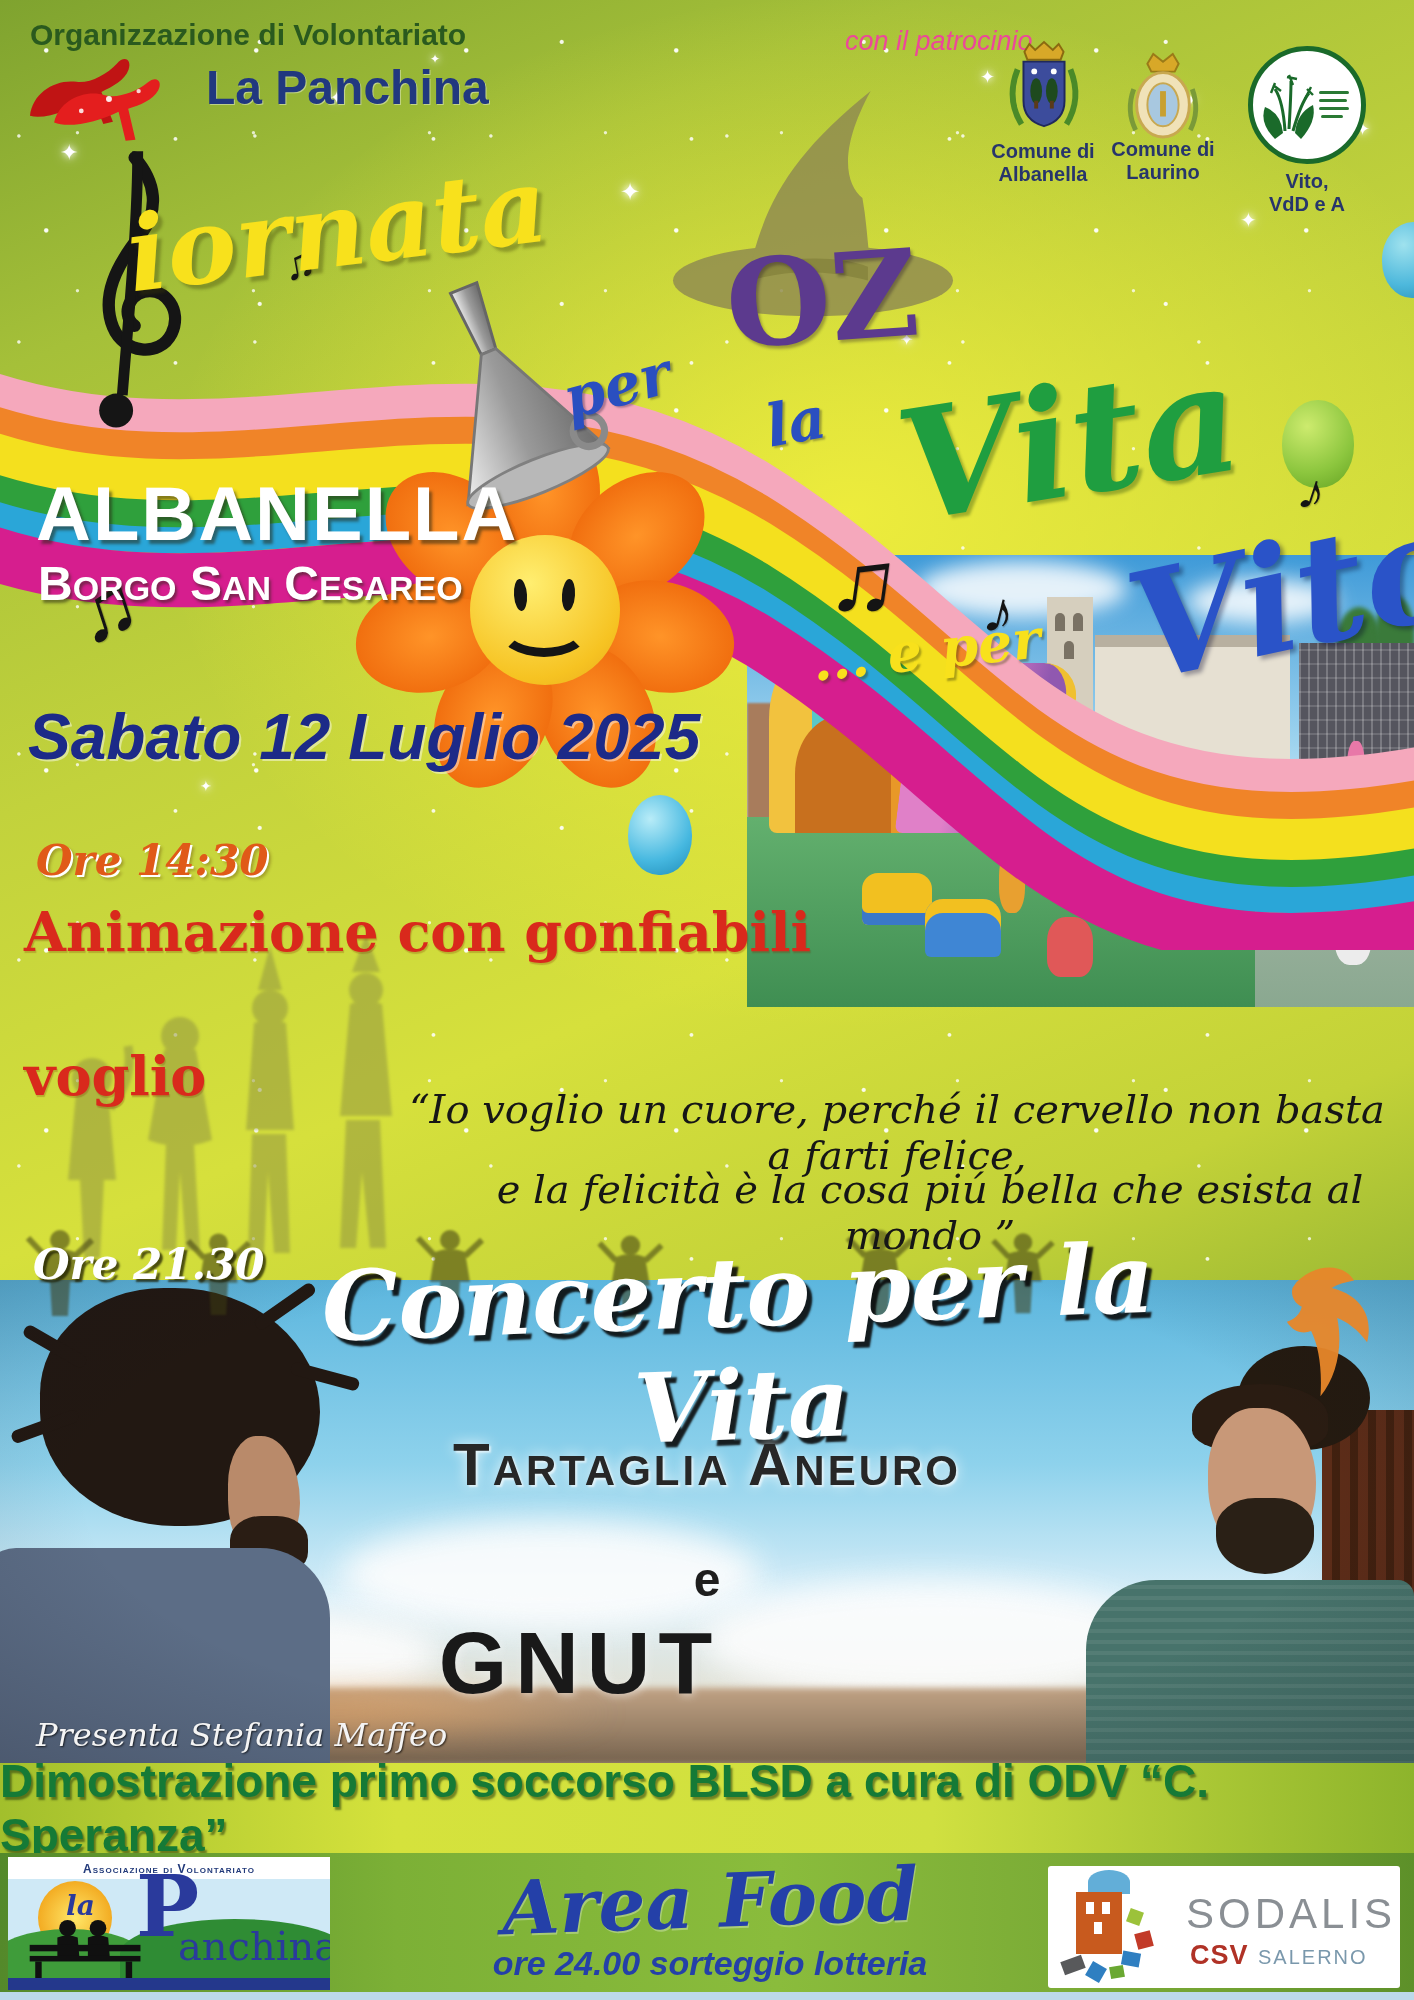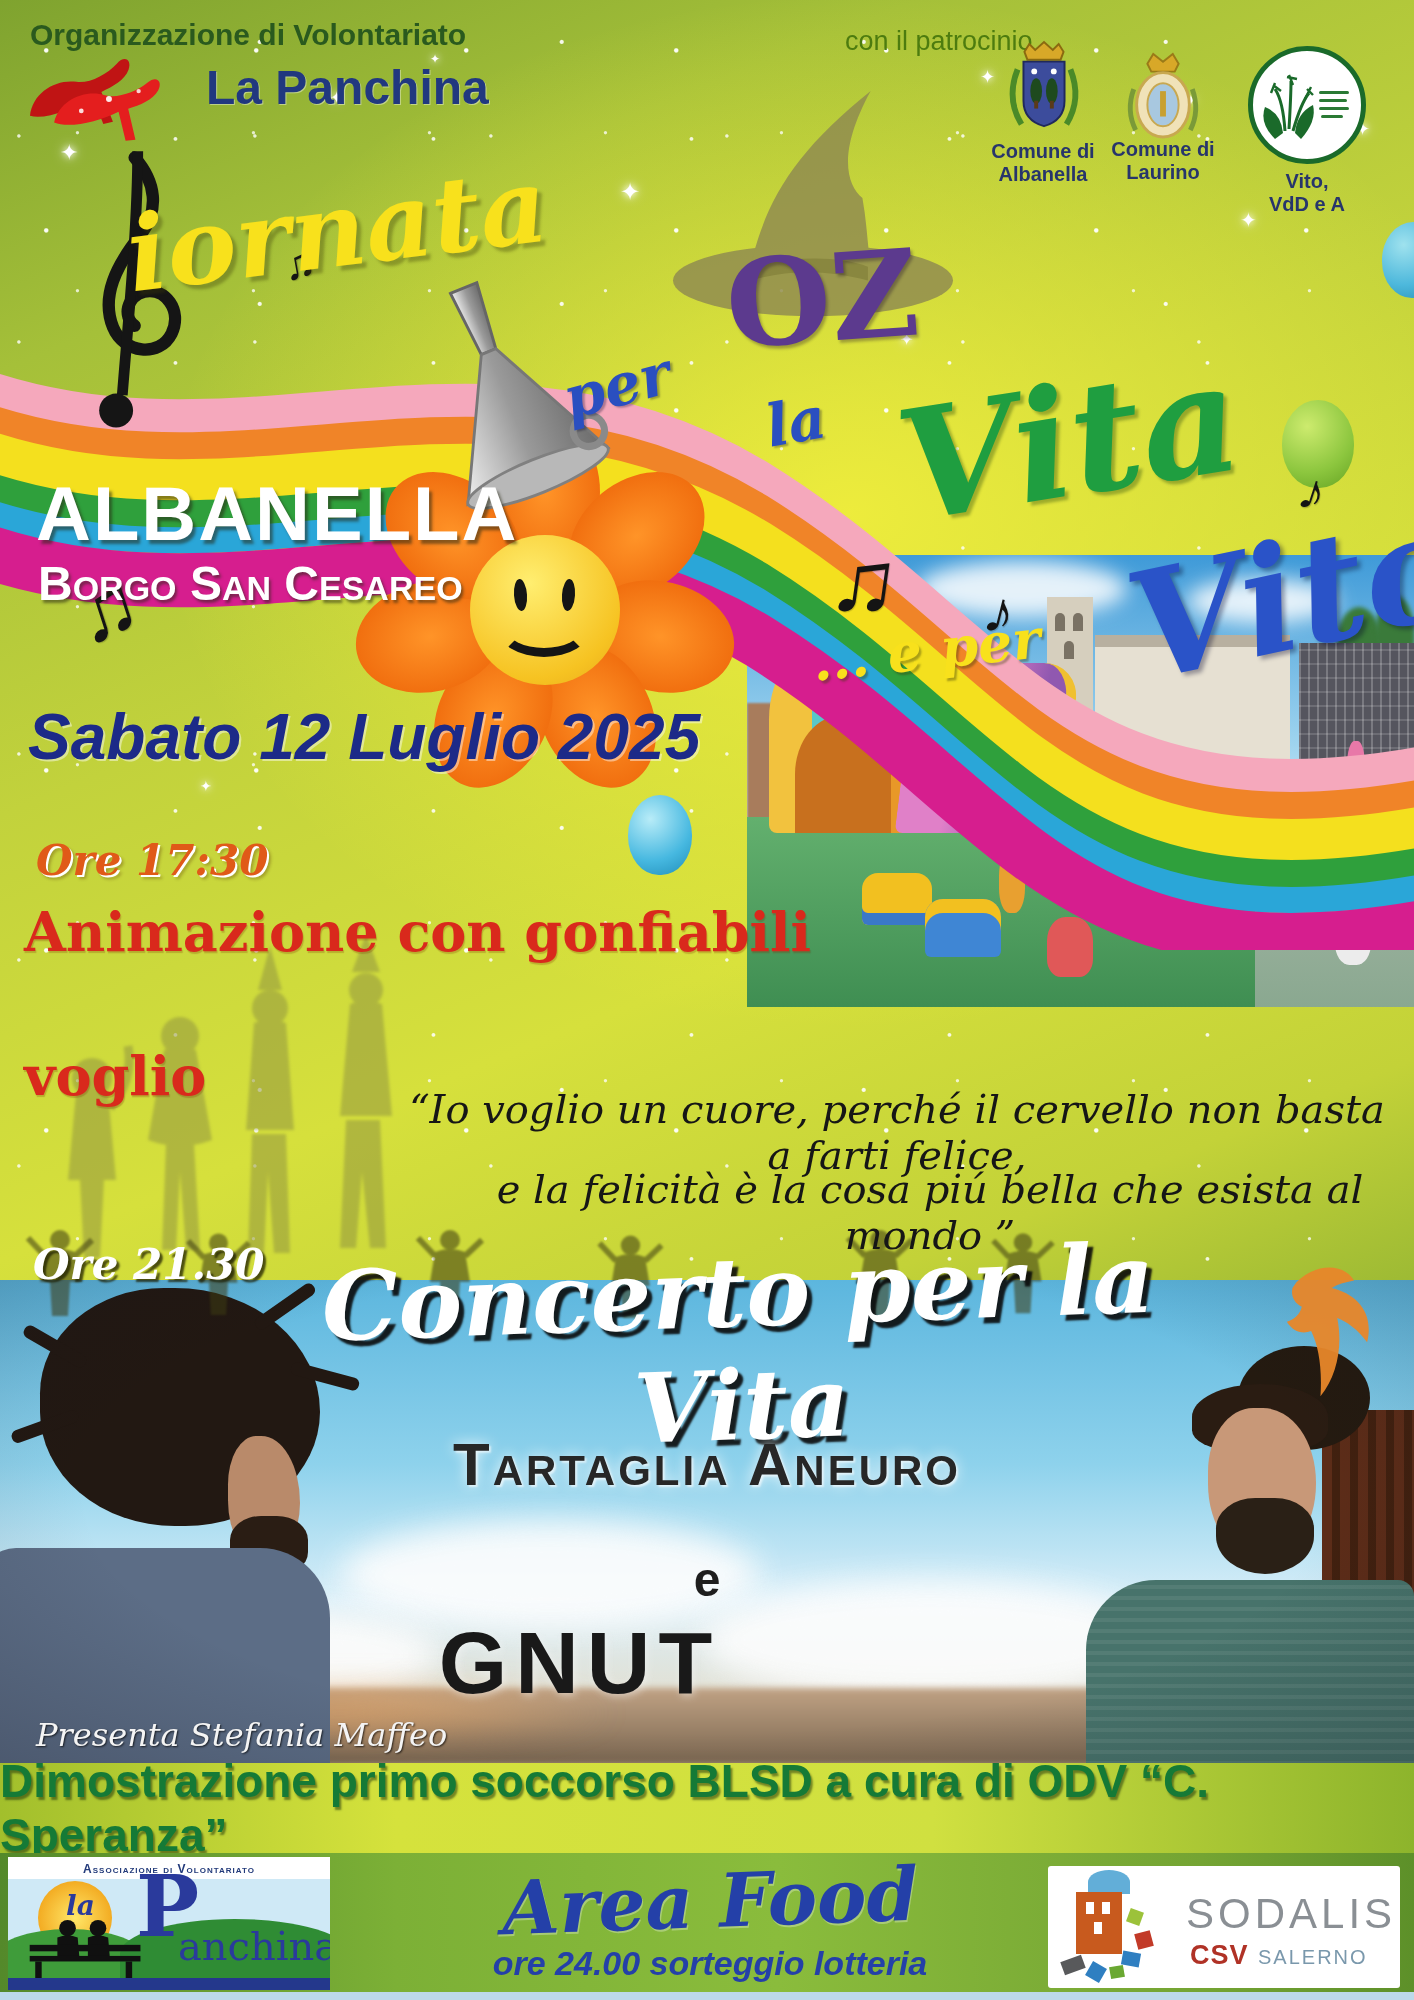--- a/index.html
+++ b/index.html
@@ -30,21 +30,21 @@
     background:linear-gradient(90deg,#a2bf2c,#d5e23c 28%,#d0e040 66%,#8db42c);
     display:flex;align-items:center;justify-content:center;}
   .footer{left:0;top:1853px;width:1414px;height:147px;z-index:30;
     background:linear-gradient(90deg,#54892a,#7cb036 28%,#8abc3c 55%,#74a433 85%,#5d9029);}
   .bottom-line{left:0;top:1992px;width:1414px;height:8px;background:#bcd9ea;z-index:31;}
 
   
   .org-label{left:30px;top:18px;font-size:30px;font-weight:bold;color:#2a5a1e;z-index:40;}
   .org-name{left:206px;top:60px;font-size:48px;font-weight:bold;color:#21387f;z-index:40;
     text-shadow:1px 1px 0 rgba(255,255,255,.4);}
-  .patrocinio{left:845px;top:26px;font-size:27px;color:#4d7c0f;z-index:40;}
+  .patrocinio{left:845px;top:26px;font-size:27px;font-style:italic;color:#ec4899;z-index:40;}
   .patron-label{z-index:40;font-size:20px;line-height:23px;font-weight:bold;color:#27356b;
     text-align:center;width:130px;}
 
   
   .script{font-family:"DejaVu Serif",serif;font-style:italic;font-weight:bold;}
   .t-giornata{left:126px;top:168px;font-size:104px;color:#f8e11c;transform:rotate(-7deg);z-index:40;
     text-shadow:4px 5px 3px rgba(60,60,10,.35);}
   .t-per{left:563px;top:352px;font-size:58px;color:#2a4fc0;transform:rotate(-15deg);z-index:40;
     text-shadow:2px 2px 2px rgba(0,0,40,.3);}
   .t-la{left:766px;top:388px;font-size:58px;color:#2a4fc0;transform:rotate(-10deg);z-index:40;
@@ -400,21 +400,21 @@
   <div class="abs script t-per">per</div>
   <div class="abs t-oz">OZ</div>
   <div class="abs script t-la">la</div>
   <div class="abs script t-vita">Vita</div>
   <div class="abs script t-eper">... e per</div>
   <div class="abs script t-vito">Vito</div>
 
   <div class="abs city">ALBANELLA</div>
   <div class="abs district">Borgo San Cesareo</div>
   <div class="abs date">Sabato 12 Luglio 2025</div>
-  <div class="abs script time1">Ore 17:30</div>
+  <div class="abs script time1">Ore 14:30</div>
   <div class="abs anim anim1">Animazione con gonfiabili</div>
   <div class="abs anim anim3">voglio</div>
 
   <div class="abs quote q1">“Io voglio un cuore, perché il cervello non basta a farti felice,</div>
   <div class="abs quote q2">e la felicità è la cosa piú bella che esista al mondo ”</div>
 
   <svg class="abs dancers" viewBox="0 0 1260 96">
     <defs>
       <g id="dancer" fill="#3d3b12">
         <circle cx="60" cy="18" r="10"></circle>

